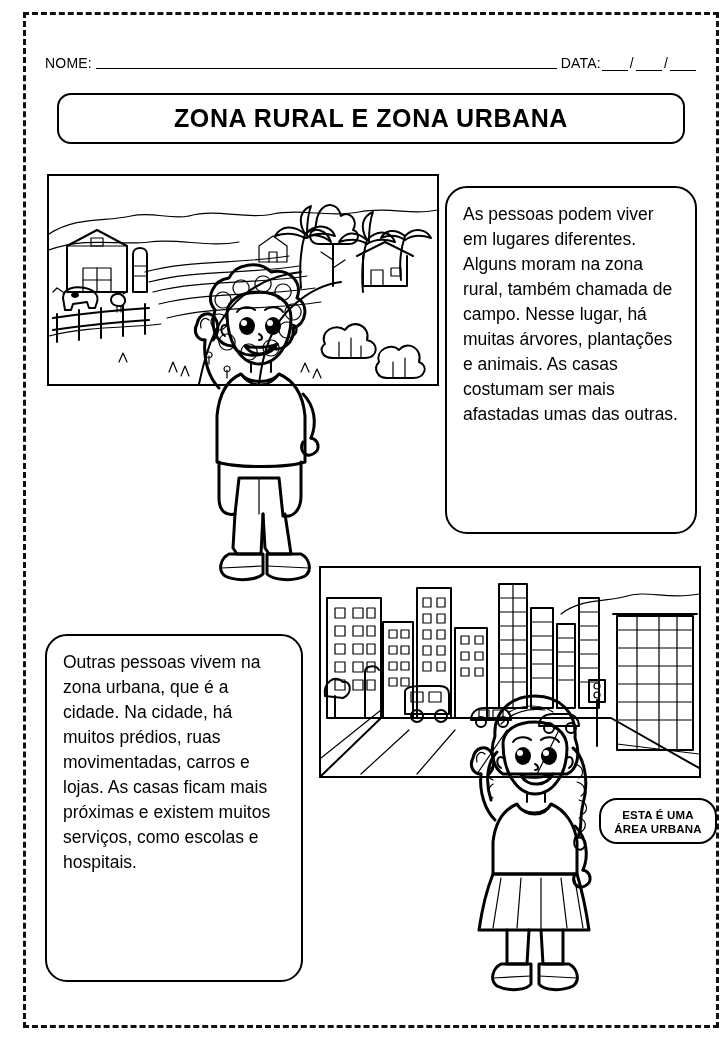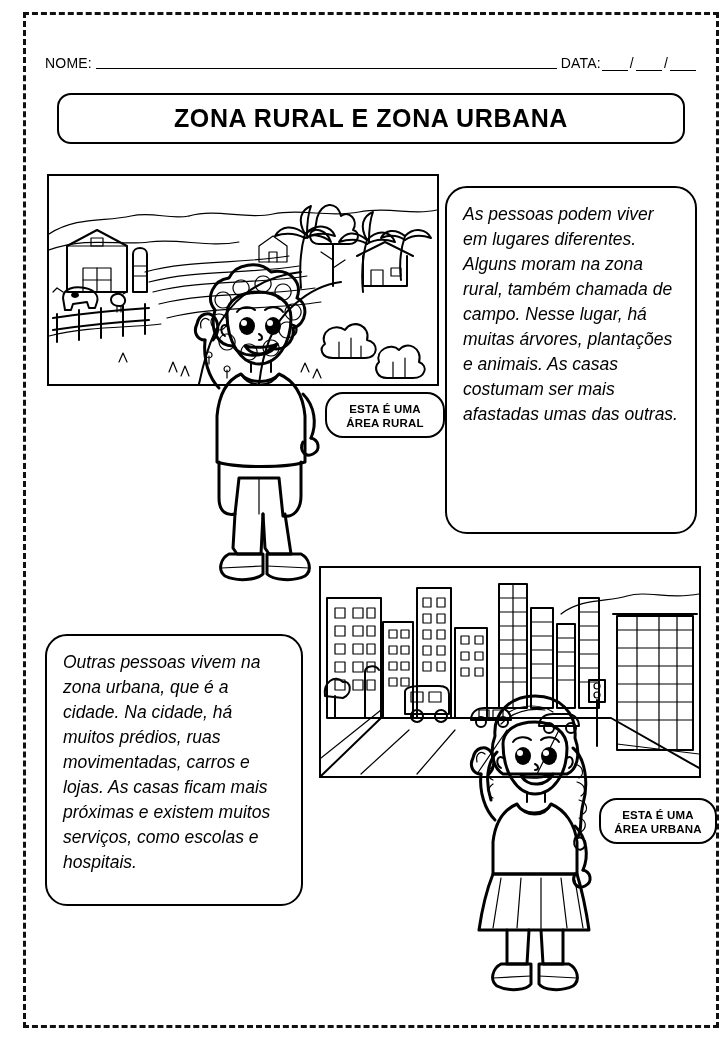--- a/index.html
+++ b/index.html
@@ -88,22 +88,22 @@
   .balloon {
     position: absolute;
     border: 2.6px solid #000;
     border-radius: 22px;
     background: #fff;
     padding: 14px 16px 12px 16px;
     font-size: 17.5px;
     line-height: 25px;
   }
   .balloon-rural-text { left: 434px; top: 186px; width: 252px; height: 348px; }
-  .balloon-urban-text { left: 34px; top: 634px; width: 258px; height: 272px; }
-  .balloon p { margin: 0; font-style: italic; }
+  .balloon-urban-text { left: 34px; top: 634px; width: 258px; height: 348px; }
+  .balloon p { margin: 0; }
 
   
   .mini-balloon {
     position: absolute;
     border: 2.2px solid #000;
     border-radius: 18px;
     background: #fff;
     font-size: 11.5px;
     font-weight: bold;
     line-height: 14px;
@@ -276,23 +276,20 @@
       <path class="ink-fat" d="M56 266 L54 300 L58 306 L82 306 L84 266"></path>
       <path class="ink-fat" d="M84 266 L86 300 L90 306 L112 306 L106 266"></path>
       <path class="ink-thin" d="M80 230 L80 266"></path>
 
       <path class="ink-fat" d="M50 306 C42 310 38 322 46 328 C58 334 78 332 84 326 L84 306 Z"></path>
       <path class="ink-fat" d="M88 306 L88 326 C94 332 114 334 126 328 C134 322 130 310 122 306 Z"></path>
       <path class="ink-thin" d="M42 320 L84 318 M88 318 L130 320"></path>
     </svg>
   </div>
 
-  <div class="mini-balloon mini-rural">
-    <span>ESTA É UMA ÁREA RURAL</span>
-  </div>
 
   <div class="pic-frame pic-urban">
     <svg width="378" height="208" viewBox="0 0 378 208" aria-hidden="true">
 
       <path class="ink-thin" d="M240 46 C260 30 288 34 306 28 C326 22 348 32 378 26"></path>
 
       <path class="ink" d="M6 30 L6 150 L60 150 L60 30 Z"></path>
       <g class="ink-thin">
         <path d="M14 40 h10 v10 h-10 Z M32 40 h10 v10 h-10 Z M46 40 h8 v10 h-8 Z"></path>
         <path d="M14 58 h10 v10 h-10 Z M32 58 h10 v10 h-10 Z M46 58 h8 v10 h-8 Z"></path>

